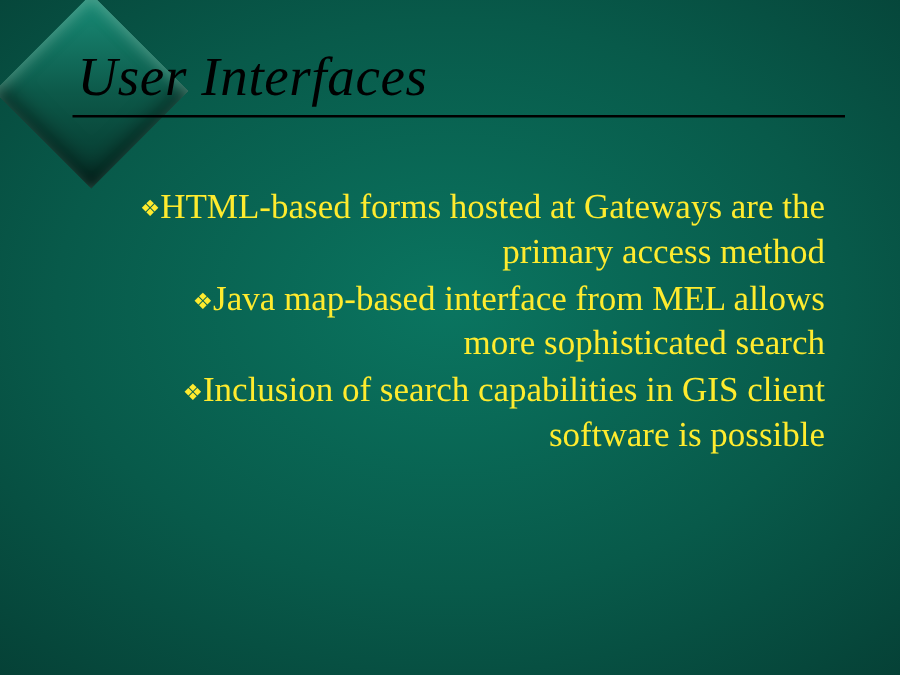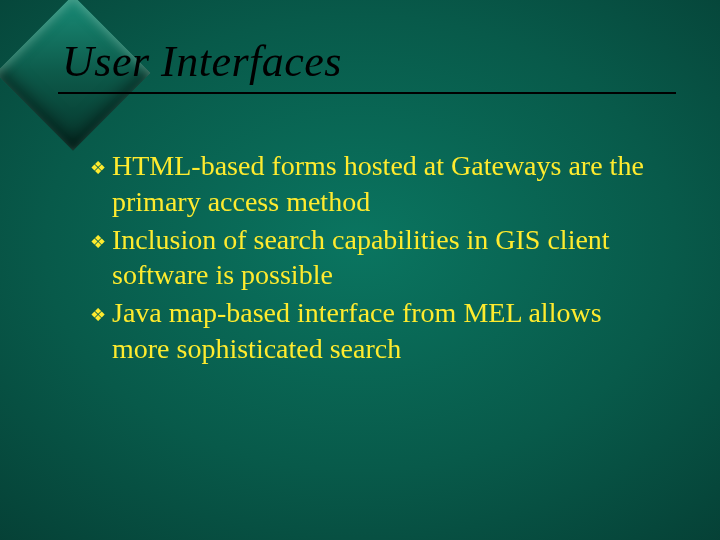--- a/index.html
+++ b/index.html
@@ -8,20 +8,21 @@
     width: 720px;
     height: 540px;
     overflow: hidden;
   }
   .slide {
     width: 720px;
     height: 540px;
     background: radial-gradient(ellipse 900px 650px at 50% 45%, #0a7560 0%, #085a4a 35%, #053d33 65%, #032822 100%);
     position: relative;
     font-family: "Times New Roman", Times, serif;
+    text-align: right;
   }
   .diamond {
     position: absolute;
     top: 18px;
     left: 18px;
     width: 110px;
     height: 110px;
     transform: rotate(45deg);
     background: linear-gradient(135deg, #1a8f7a 0%, #0d5a4a 50%, #06362c 100%);
     box-shadow: inset 3px 3px 10px rgba(180,255,230,0.35), inset -6px -6px 18px rgba(0,0,0,0.55);
@@ -73,19 +74,19 @@
 <div class="slide">
   <div class="diamond"></div>
   <div class="title">User Interfaces</div>
   <div class="underline"></div>
 
   <div class="body">
     <div class="item">
       <span class="bullet">❖</span><span>HTML-based forms hosted at Gateways are the primary access method</span>
     </div>
     <div class="item">
-      <span class="bullet">❖</span><span>Inclusion of search capabilities in GIS client software is possible</span>
+      <span class="bullet">❖</span><span>Java map-based interface from MEL allows more sophisticated search</span>
     </div>
     <div class="item">
-      <span class="bullet">❖</span><span>Java map-based interface from MEL allows more sophisticated search</span>
+      <span class="bullet">❖</span><span>Inclusion of search capabilities in GIS client software is possible</span>
     </div>
   </div>
 </div>
 
 </body></html>

